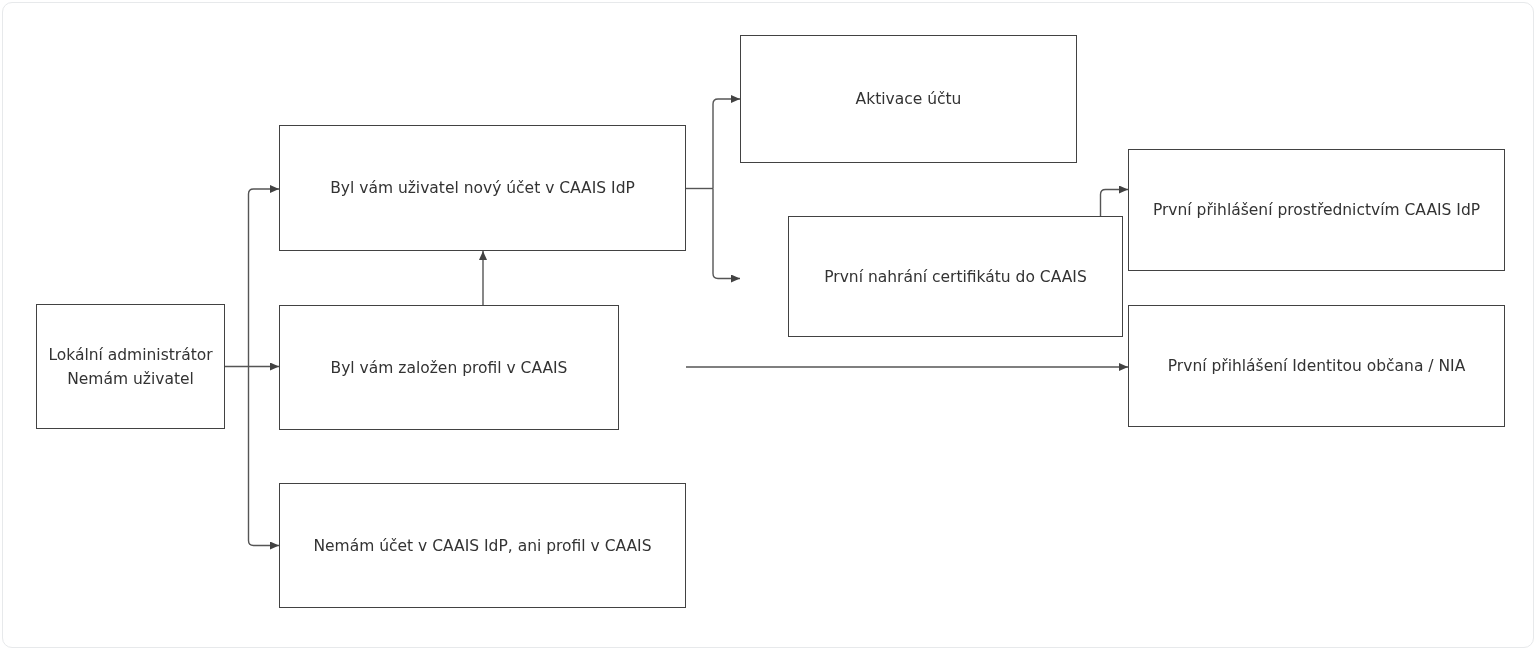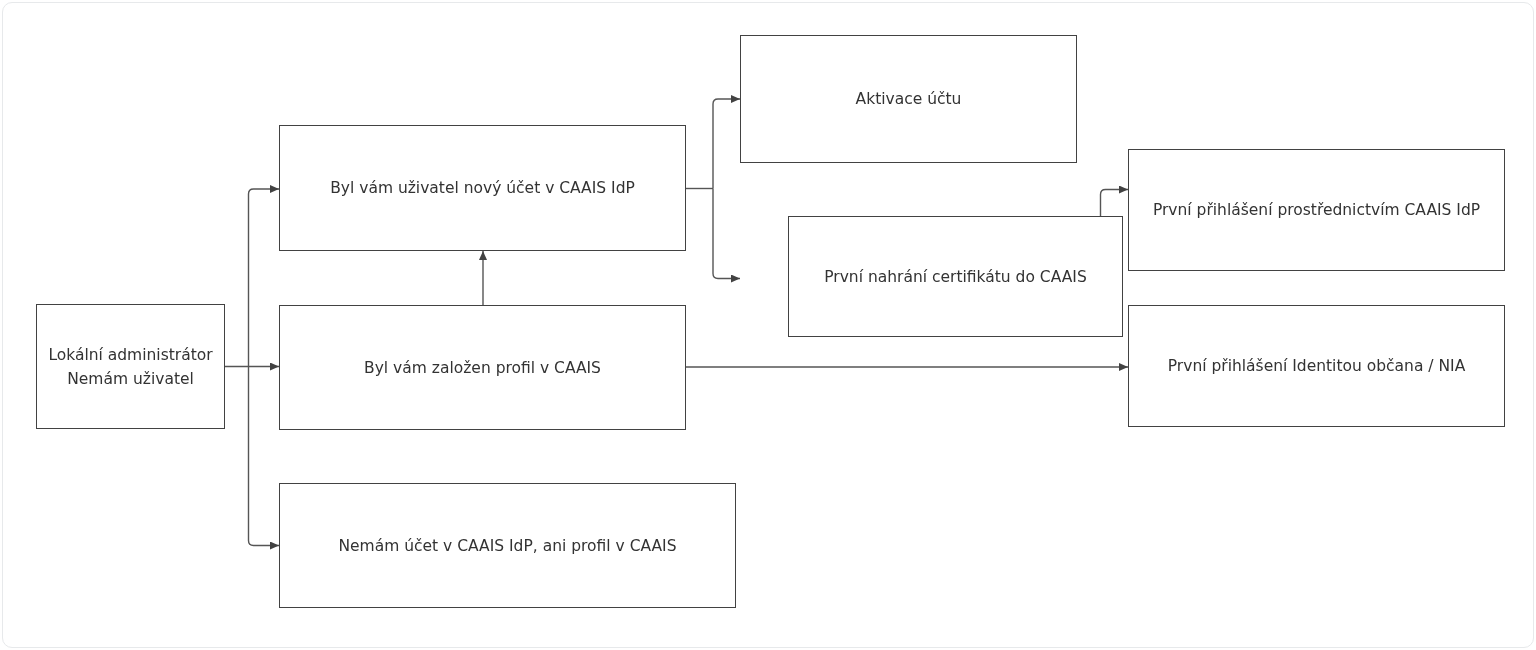--- a/index.html
+++ b/index.html
@@ -70,25 +70,25 @@
 
   <div class="node" style="left:36px; top:304px; width:189px; height:125px;">
     <div>Lokální administrátor</div>
     <div>Nemám uživatel</div>
   </div>
 
   <div class="node" style="left:279px; top:125px; width:407px; height:126px;">
     <div>Byl vám uživatel nový účet v CAAIS IdP</div>
   </div>
 
-  <div class="node" style="left:279px; top:305px; width:407px; height:125px;">
+  <div class="node" style="left:279px; top:305px; width:340px; height:125px;">
     <div>Byl vám založen profil v CAAIS</div>
   </div>
 
-  <div class="node" style="left:279px; top:483px; width:457px; height:125px;">
+  <div class="node" style="left:279px; top:483px; width:407px; height:125px;">
     <div>Nemám účet v CAAIS IdP, ani profil v CAAIS</div>
   </div>
 
   <div class="node" style="left:740px; top:35px; width:337px; height:128px;">
     <div>Aktivace účtu</div>
   </div>
 
   <div class="node" style="left:740px; top:216px; width:335px; height:121px;margin-left:48px;">
     <div>První nahrání certifikátu do CAAIS</div>
   </div>

